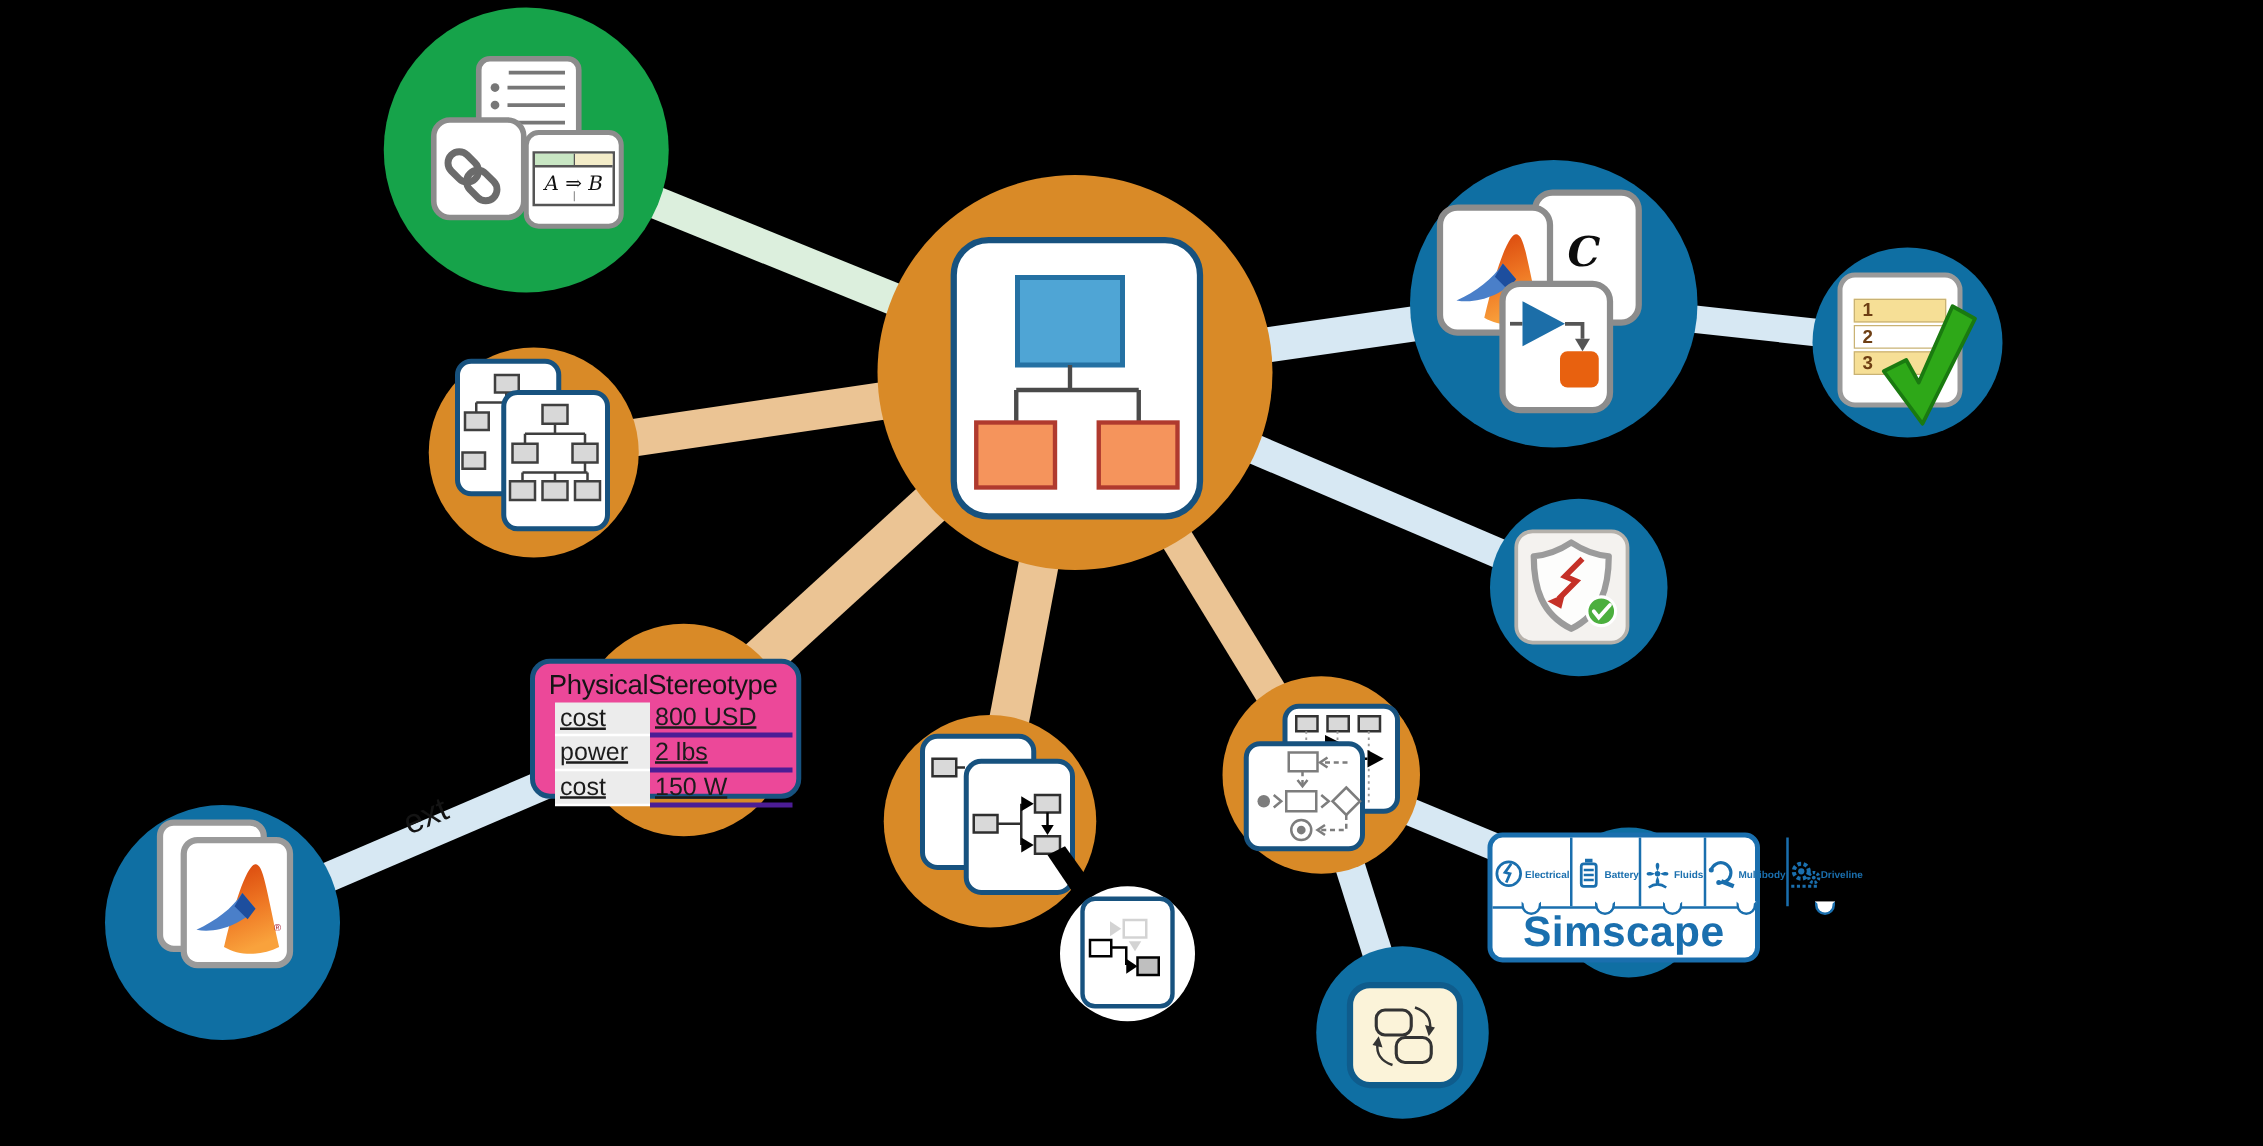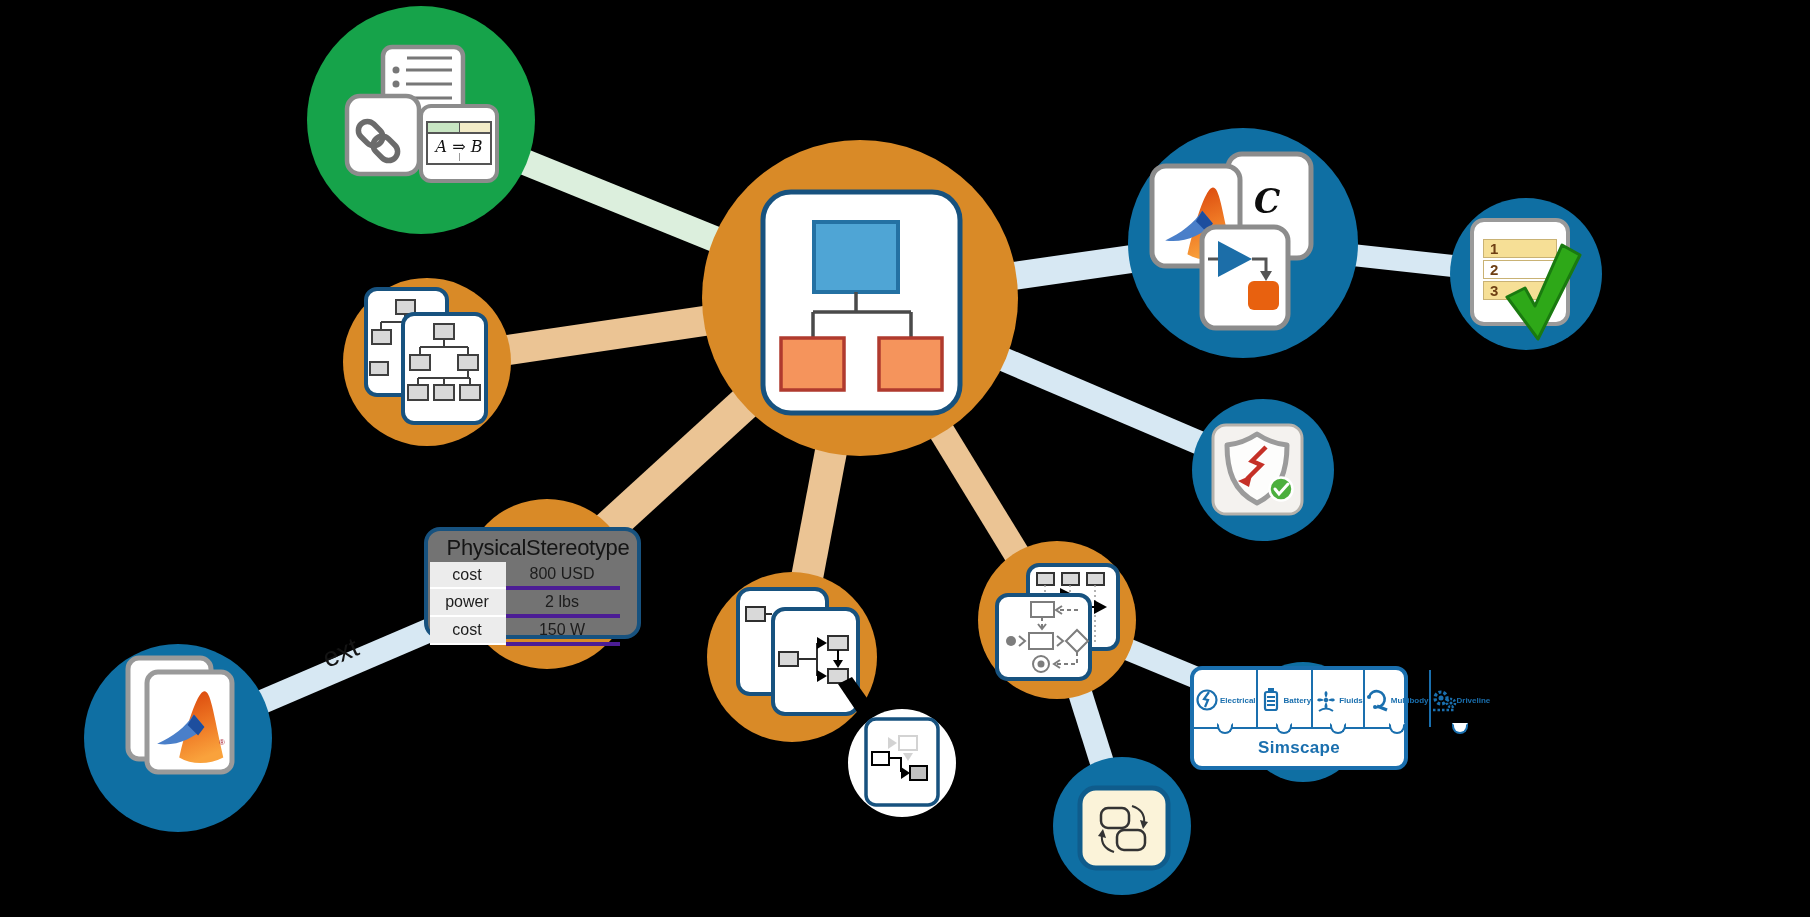--- a/index.html
+++ b/index.html
@@ -4,24 +4,24 @@
 <style>
   html,body { margin:0; padding:0; background:#000; }
   .stage {
     position:relative; width:1810px; height:917px; background:#000;
     font-family:"Liberation Sans",sans-serif; overflow:hidden;
   }
   .stage svg.layer { position:absolute; left:0; top:0; }
   .overlay { position:absolute; box-sizing:border-box; }
 
   
-  .stereo-card { left:424px; top:527px; width:217px; height:112px; background:#737373;
-    border:4px solid #17527F; border-radius:16px;text-align:center; }
+  .stereo-card { left:424px; top:527px; width:217px; height:112px; background:#ec4899;
+    border:4px solid #17527F; border-radius:16px; }
   .stereo-title { font-size:22px; color:#151515; margin:4px 0 1px 11px; letter-spacing:-0.3px; white-space:nowrap; }
-  .stereo-table { margin-left:2px; border-collapse:collapse; font-size:16px; color:#1c1c1c; }
+  .stereo-table { margin-left:16px; border-collapse:collapse; font-size:20px; color:#1c1c1c;text-decoration:underline; }
   .stereo-table td { height:24px; line-height:24px; padding:0 6px 0 4px; }
   .stereo-table td.name { background:#ECECEC; width:66px; border-bottom:2px solid #fff; }
   .stereo-table td.val  { width:104px; border-bottom:4px solid #4c1d95; }
 
   
   .req-card { left:419px; top:104px; width:80px; height:79px; background:#fff;
     border:4px solid #8C8C8C; border-radius:12px; }
   .req-tbl { position:absolute; left:3px; right:3px; top:13px; height:40px; border:2px solid #555; background:#fff; }
   .req-head { display:flex; height:9px; border-bottom:2px solid #555; }
   .req-head .g { flex:1; background:#C8E6C3; border-right:1px solid #555; }
@@ -55,21 +55,21 @@
     border:4px solid #1A6FAE; border-radius:12px; display:flex; flex-direction:column; }
   .sim-cols { display:flex; height:57px; border-bottom:2px solid #1A6FAE; }
   .sim-col { flex:1; position:relative; display:flex; align-items:center;
     padding-top:3px; border-right:2px solid #1A6FAE; }
   .sim-col:last-child { border-right:none; }
   .sim-label { font-size:8px; font-weight:bold; color:#1A6FAE; margin-top:0px; white-space:nowrap; }
   .sim-notch { position:absolute; bottom:-7px; left:50%; transform:translateX(-50%);
     width:12px; height:7px; background:#fff; border:2px solid #1A6FAE; border-top:2px solid #fff;
     border-radius:0 0 10px 10px; z-index:2; }
   .sim-title { flex:1; display:flex; align-items:center; justify-content:center;
-    font-size:17px; font-weight:bold; color:#1A6FAE; letter-spacing:0.3px; }
+    font-size:34px; font-weight:bold; color:#1A6FAE; letter-spacing:0.3px; }
 </style>
 </head>
 <body>
 
 <div class="stage">
 
   <svg class="layer" width="1810" height="917" viewBox="0 0 1810 917">
     <defs>
       <linearGradient id="mlgrad" x1="0" y1="0" x2="0.25" y2="1">
         <stop offset="0" stop-color="#D8430B"></stop>

